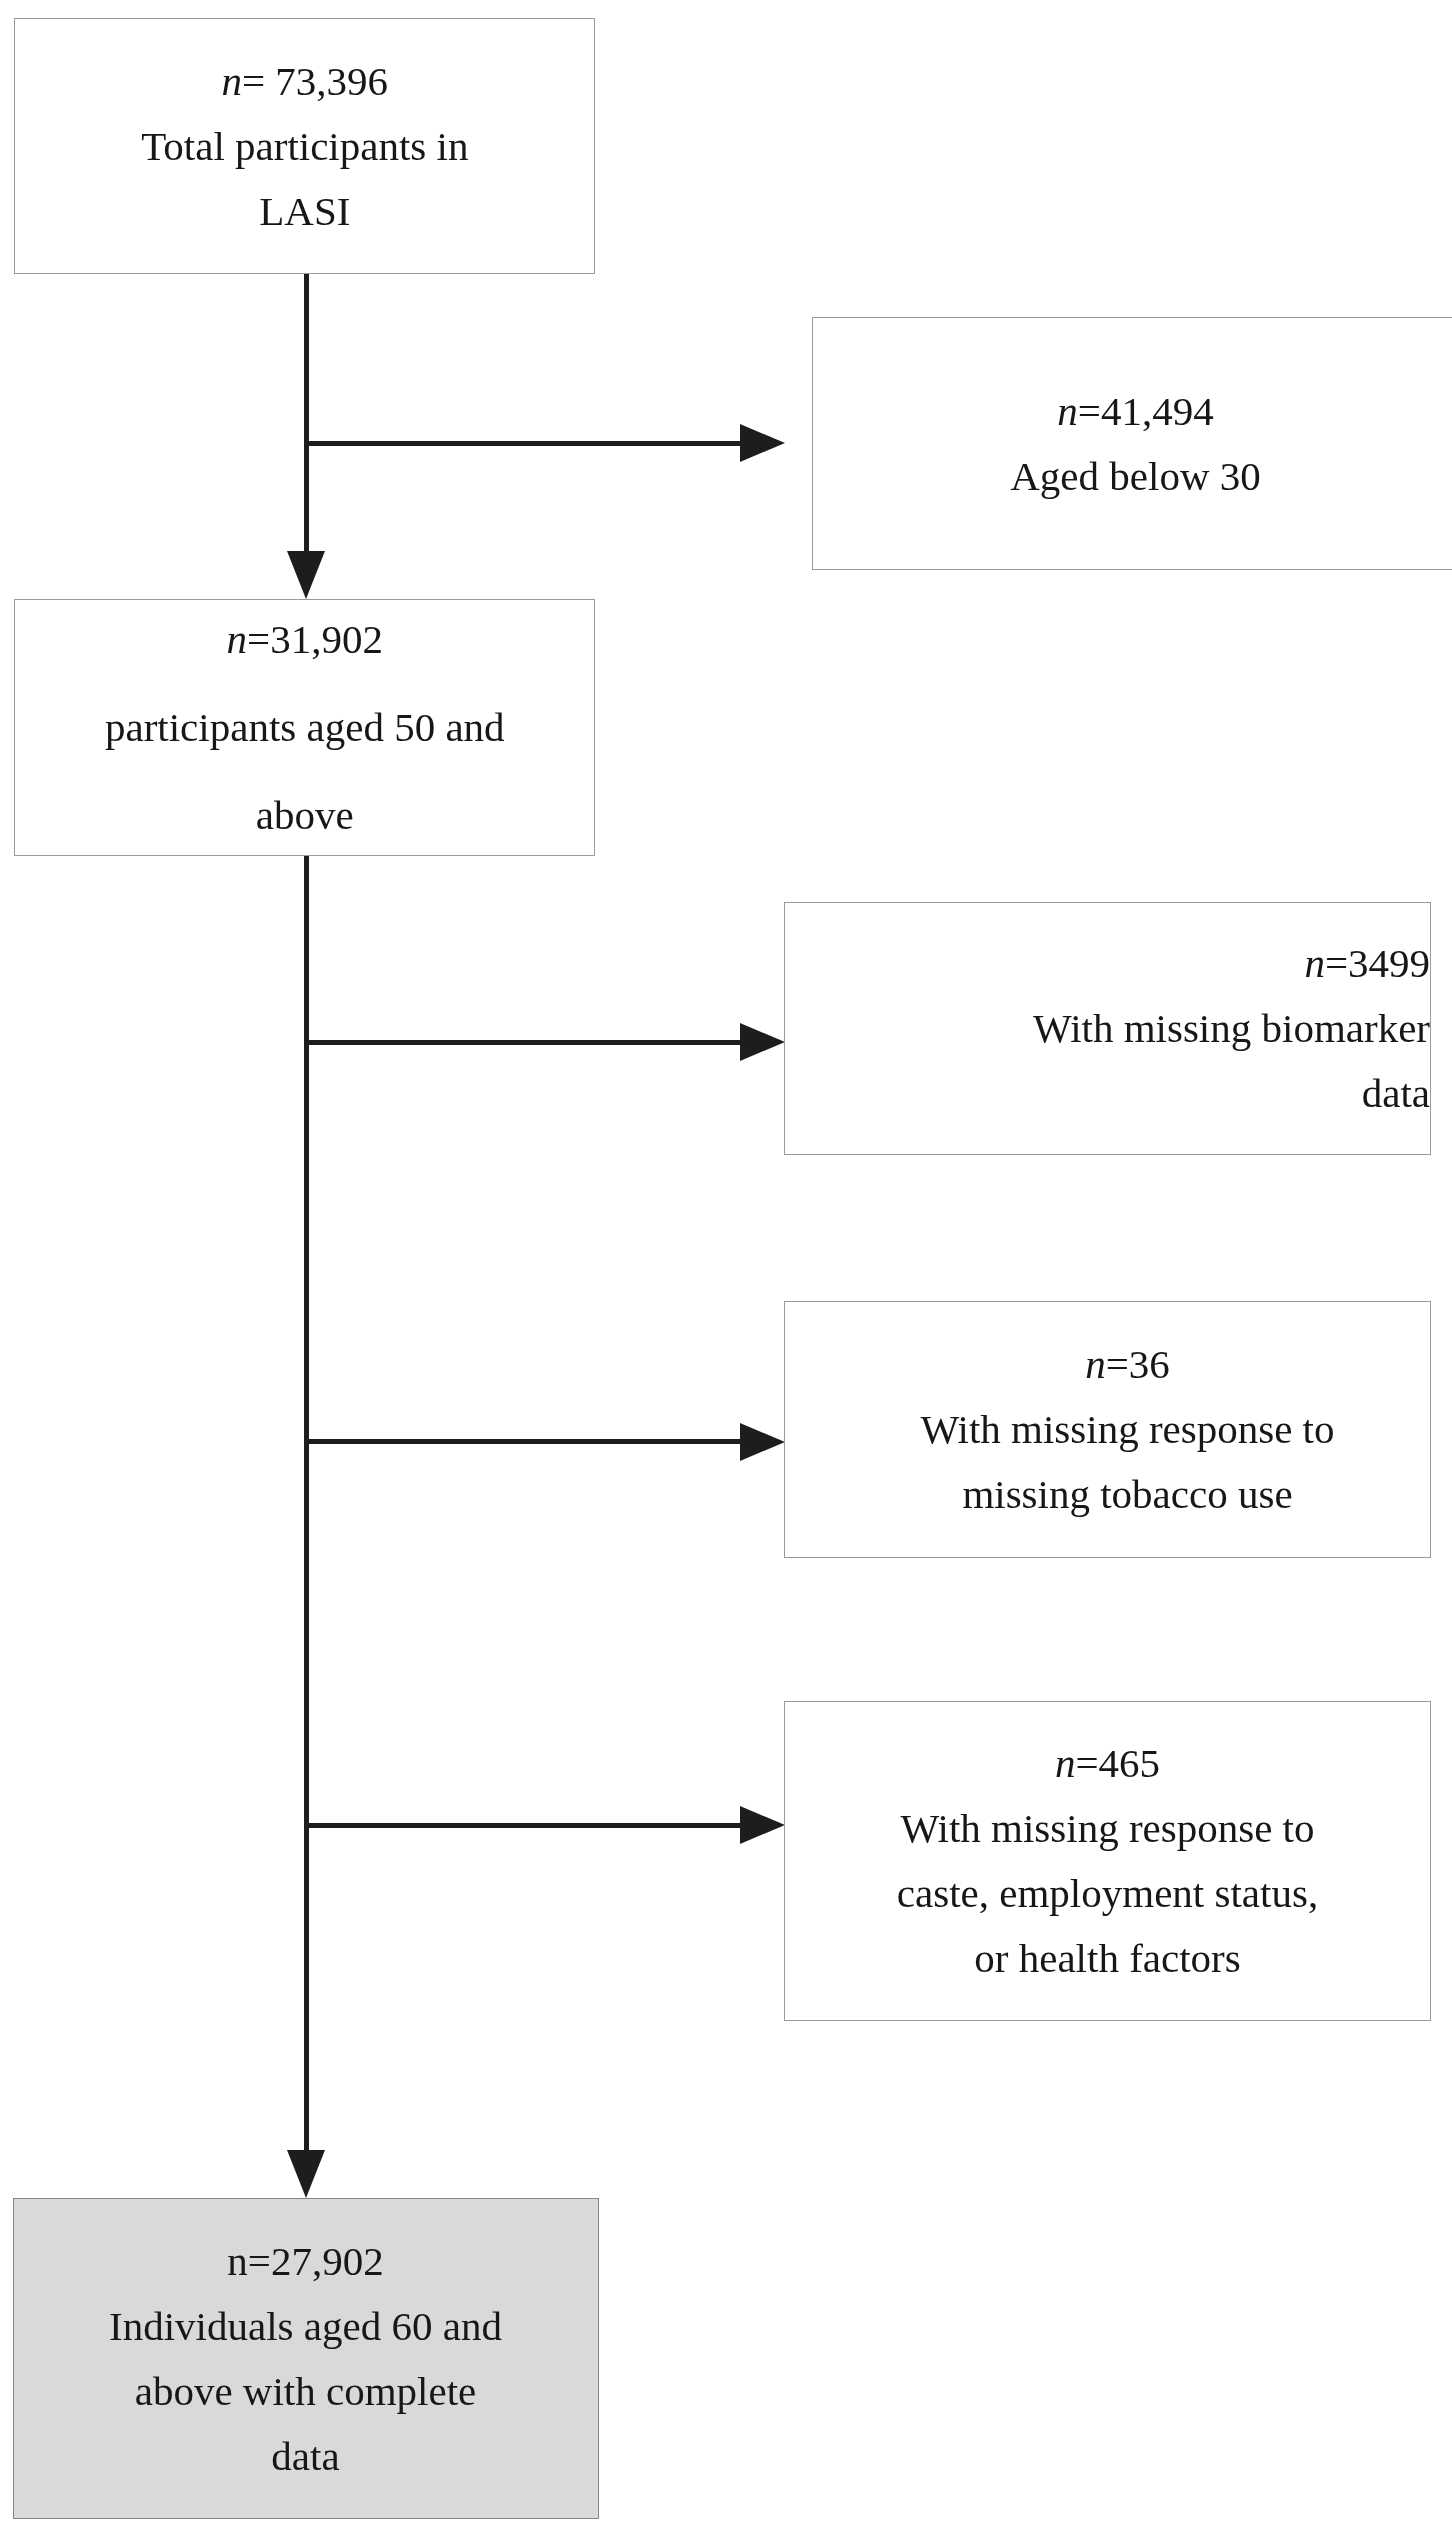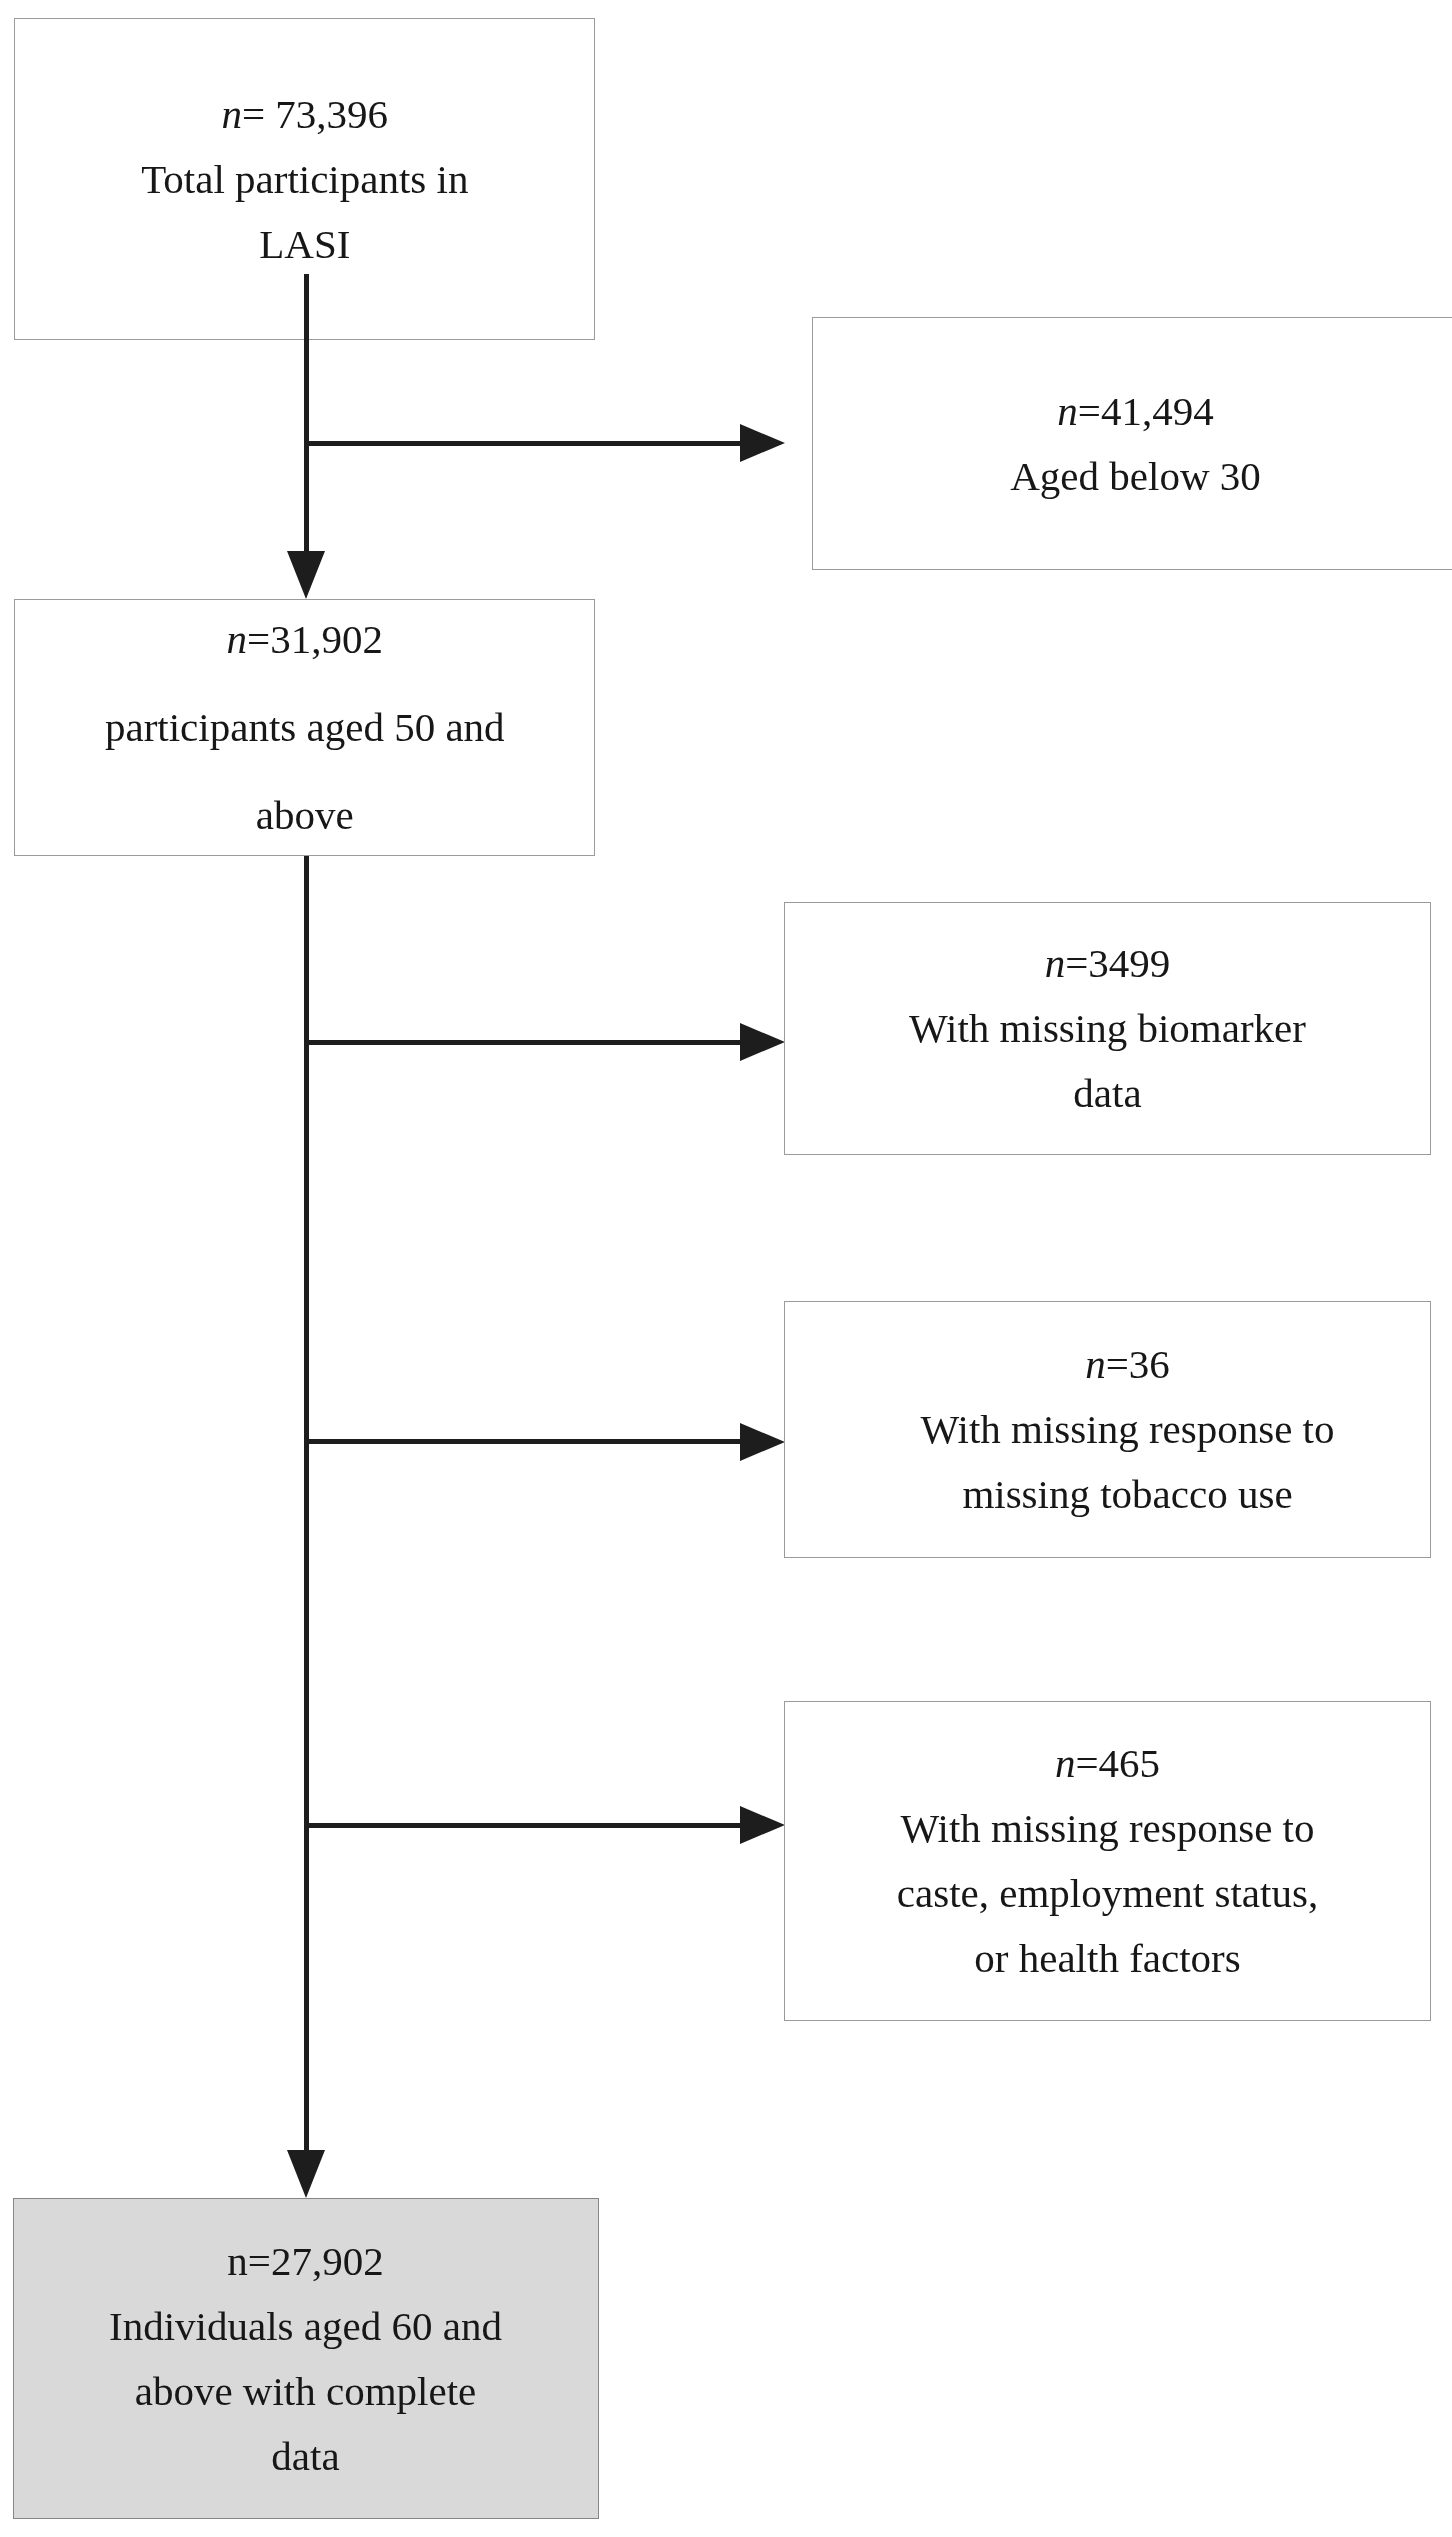--- a/index.html
+++ b/index.html
@@ -46,21 +46,21 @@
     border-top: 19.6px solid transparent;
     border-bottom: 19.6px solid transparent;
     border-left: 45px solid #1d1d1d;
   }
 </style>
 </head>
 <body>
 
 <div class="figure">
 
-  <div class="box" style="left:14.3px; top:18px; width:581px; height:322px;">
+  <div class="box" style="left:14.3px; top:18px; width:581px; height:256px;">
     <div><i class="nvar">n</i><span>= 73,396</span></div>
     <div>Total participants in</div>
     <div>LASI</div>
   </div>
 
   <div class="vline" style="left:304px; top:274px; height:277px;"></div>
   <div class="arrow-down" style="left:287px; top:551px;"></div>
 
   <div class="hline" style="left:307px; top:441px; width:433px;"></div>
   <div class="arrow-right" style="left:740px; top:424px;"></div>
@@ -75,21 +75,21 @@
     <div>participants aged 50 and</div>
     <div>above</div>
   </div>
 
   <div class="vline" style="left:304px; top:856px; height:1294px;"></div>
   <div class="arrow-down" style="left:287px; top:2150px;"></div>
 
   <div class="hline" style="left:307px; top:1040px; width:433px;"></div>
   <div class="arrow-right" style="left:740px; top:1023px;"></div>
 
-  <div class="box" style="left:784px; top:902px; width:647px; height:253px;">
+  <div class="box" style="left:784px; top:902px; width:647px; height:253px;align-items:flex-end;">
     <div><i class="nvar">n</i><span>=3499</span></div>
     <div>With missing biomarker</div>
     <div>data</div>
   </div>
 
   <div class="hline" style="left:307px; top:1439px; width:433px;"></div>
   <div class="arrow-right" style="left:740px; top:1423px;"></div>
 
   <div class="box" style="left:784px; top:1301px; width:647px; height:257px;padding-left:40px;">
     <div><i class="nvar">n</i><span>=36</span></div>

